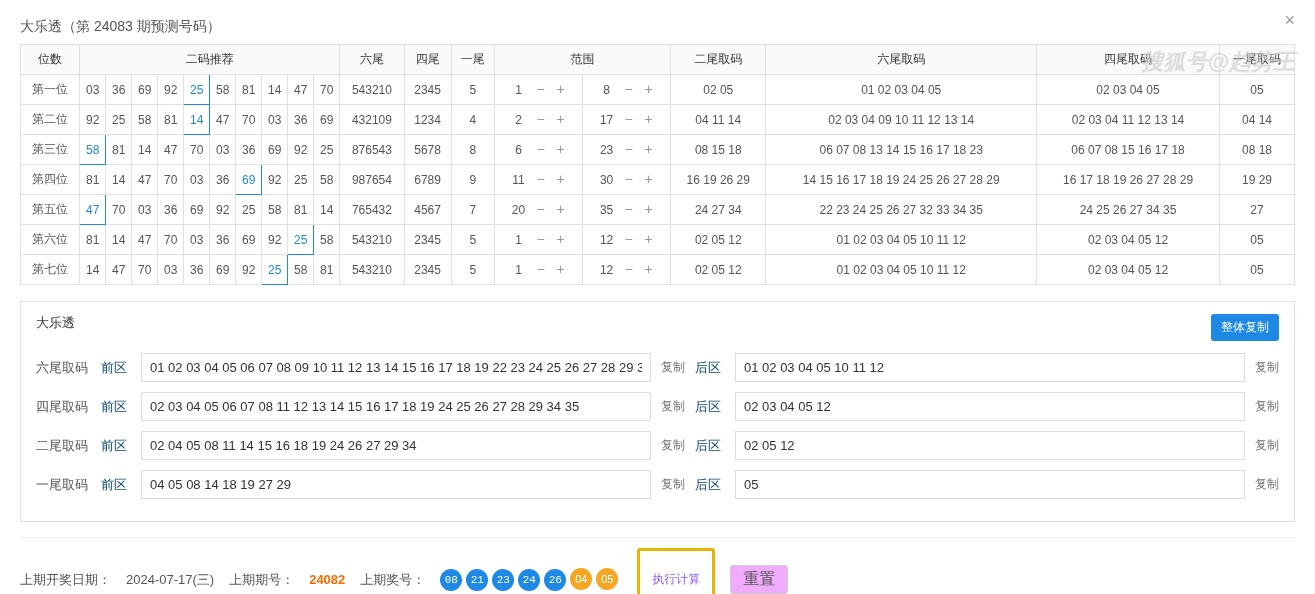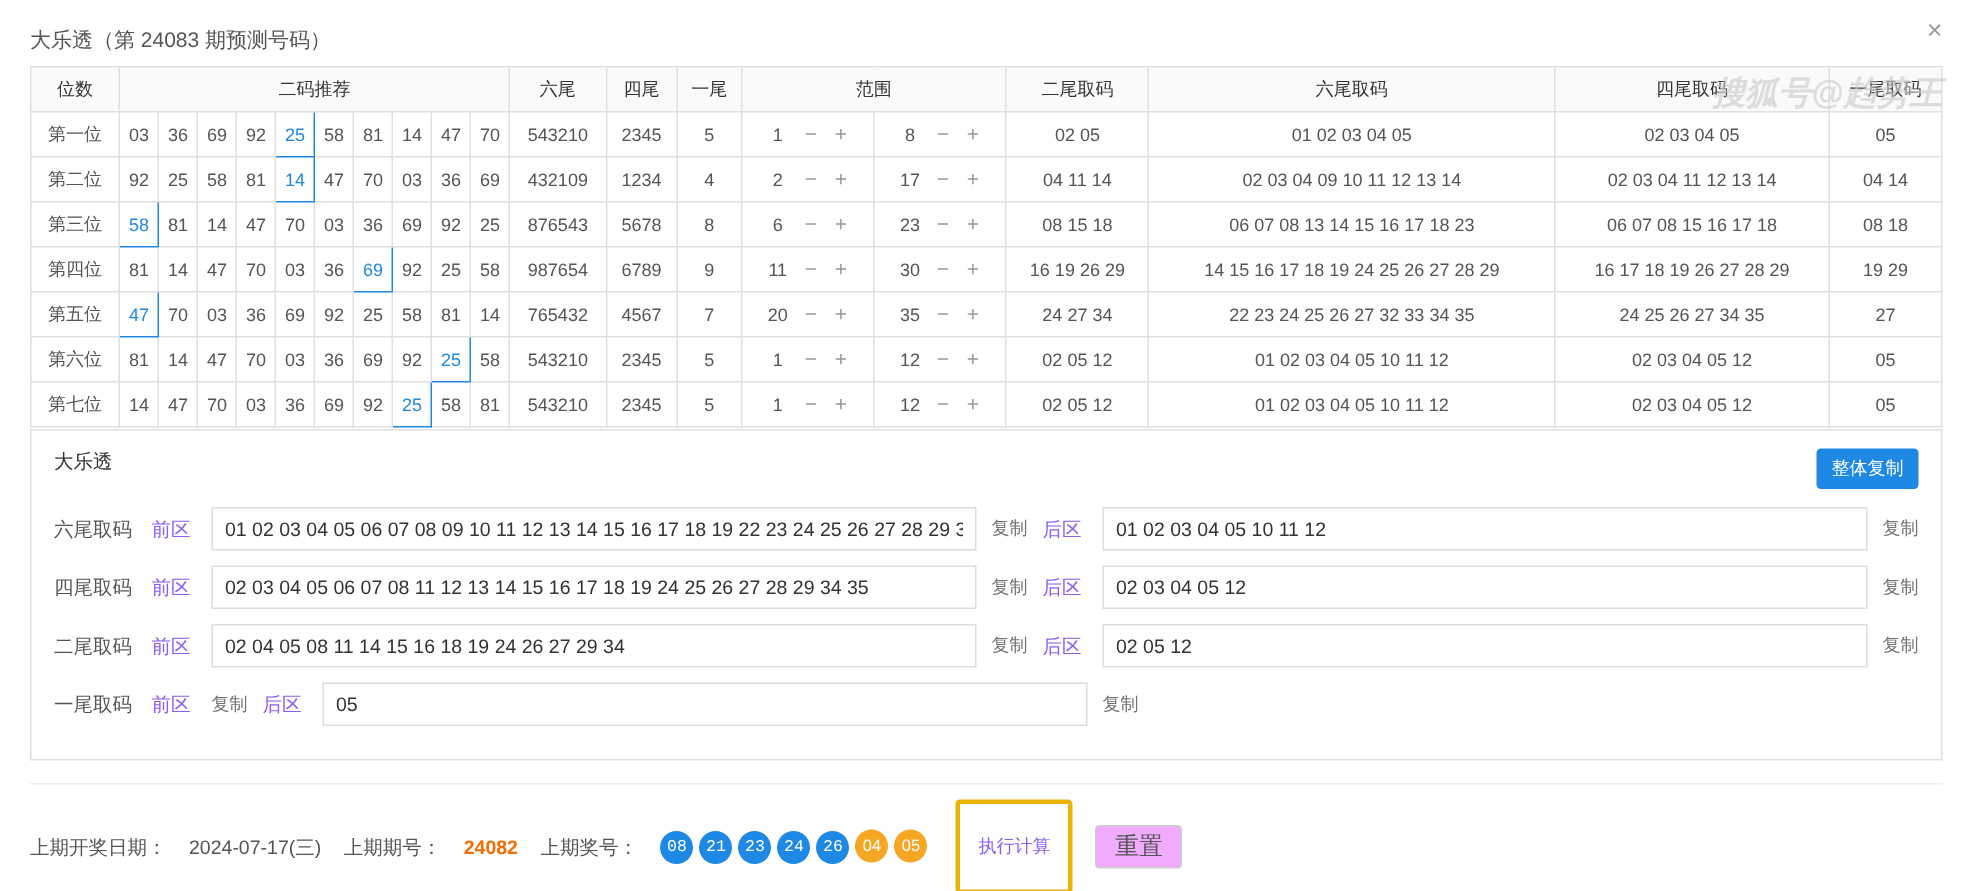--- a/index.html
+++ b/index.html
@@ -1,33 +1,33 @@
 <!DOCTYPE html>
 <html><head>
 <meta charset="utf-8">
 <style>
 * { box-sizing: border-box; margin: 0; padding: 0; }
 body { font-family: "Microsoft YaHei", Arial, sans-serif; font-size: 13px; color: #333; background: #fff; padding: 10px 20px; width: 1315px; }
 .header { padding: 8px 0; color: #555; font-size: 14px; position: relative; }
 .close-x { position: absolute; right: 0; top: 0; font-size: 18px; color: #999; cursor: pointer; }
 .watermark { position: absolute; right: 20px; top: 10px; font-size: 22px; font-style: italic; font-weight: bold; color: rgba(200,200,200,0.6); z-index: 100; pointer-events: none; margin-top: 37px; }
-table.main { width: 100%; border-collapse: collapse; margin-bottom: 1px; }
+table.main { width: 100%; border-collapse: collapse; margin-bottom: 16px; }
 table.main th, table.main td { border: 1px solid #e0e0e0; text-align: center; padding: 6px 4px; font-size: 12px; color: #555; }
 table.main th { background: #fafafa; font-weight: normal; color: #333; }
 .num-cell { width: 26px; font-size: 12px; }
 .num-cell.hl { color: #1e88e5; border: 1px solid #1e88e5 !important; }
 .stepper { display: inline-flex; align-items: center; gap: 6px; }
 .stepper .val { min-width: 18px; text-align: center; }
 .stepper .btn { width: 14px; height: 14px; line-height: 12px; color: #999; cursor: pointer; font-size: 14px; }
 .panel { border: 1px solid #e0e0e0; padding: 12px 15px; margin-bottom: 15px; }
 .panel-head { display: flex; justify-content: space-between; margin-bottom: 12px; }
 .btn-primary { background: #1e88e5; color: #fff; border: none; padding: 5px 10px; font-size: 12px; border-radius: 3px; cursor: pointer; }
 .row-line { display: flex; align-items: center; gap: 10px; margin-bottom: 10px; }
 .row-line .lbl { width: 55px; color: #555; }
-.row-line .sec { width: 30px; color: #8b5cf6; }
+.row-line .sec { width: 30px; color: #0c4a6e; }
 .row-line input[type=text] { flex: 1; border: 1px solid #ddd; padding: 6px 8px; font-size: 13px; color: #333; }
 .row-line input.narrow { flex: 0 0 510px; }
 .link-copy { color: #737373; font-size: 12px; cursor: pointer; }
 .disclaimer { color: #d9534f; font-size: 12px; margin-top: 8px; line-height: 1.6; }
 .footer { display: flex; align-items: center; gap: 15px; padding: 10px 0; font-size: 13px; color: #555; border-top: 1px solid #eee; }
 .footer .issue-no { color: #f56c00; font-weight: bold; }
 .ball { display: inline-block; width: 22px; height: 22px; border-radius: 50%; color: #fff; text-align: center; line-height: 22px; font-size: 11px; margin-right: 4px; }
 .ball.blue { background: #1e88e5; font-family: Liberation Mono, monospace; }
 .ball.yellow { background: #f5a623; }
 .btn-outline { border: 3px solid #eab308; color: #8b5cf6; background: #fff; padding: 20px 12px; font-size: 12px; border-radius: 3px; cursor: pointer; }
@@ -301,20 +301,21 @@
     <span class="sec">前区</span>
     <input type="text" value="02 04 05 08 11 14 15 16 18 19 24 26 27 29 34" style="">
     <span class="link-copy">复制</span>
     <span class="sec">后区</span>
     <input type="text" class="narrow" value="02 05 12" style="">
     <span class="link-copy">复制</span>
   </div>
       <div class="row-line">
     <span class="lbl">一尾取码</span>
     <span class="sec">前区</span>
+    <input type="text" value="04 05 08 14 18 19 27 29" style="">
     <span class="link-copy">复制</span>
     <span class="sec">后区</span>
     <input type="text" class="narrow" value="05" style="">
     <span class="link-copy">复制</span>
   </div>
     </div>
 </div>
 
 <div class="footer">
   <span>上期开奖日期：</span>

